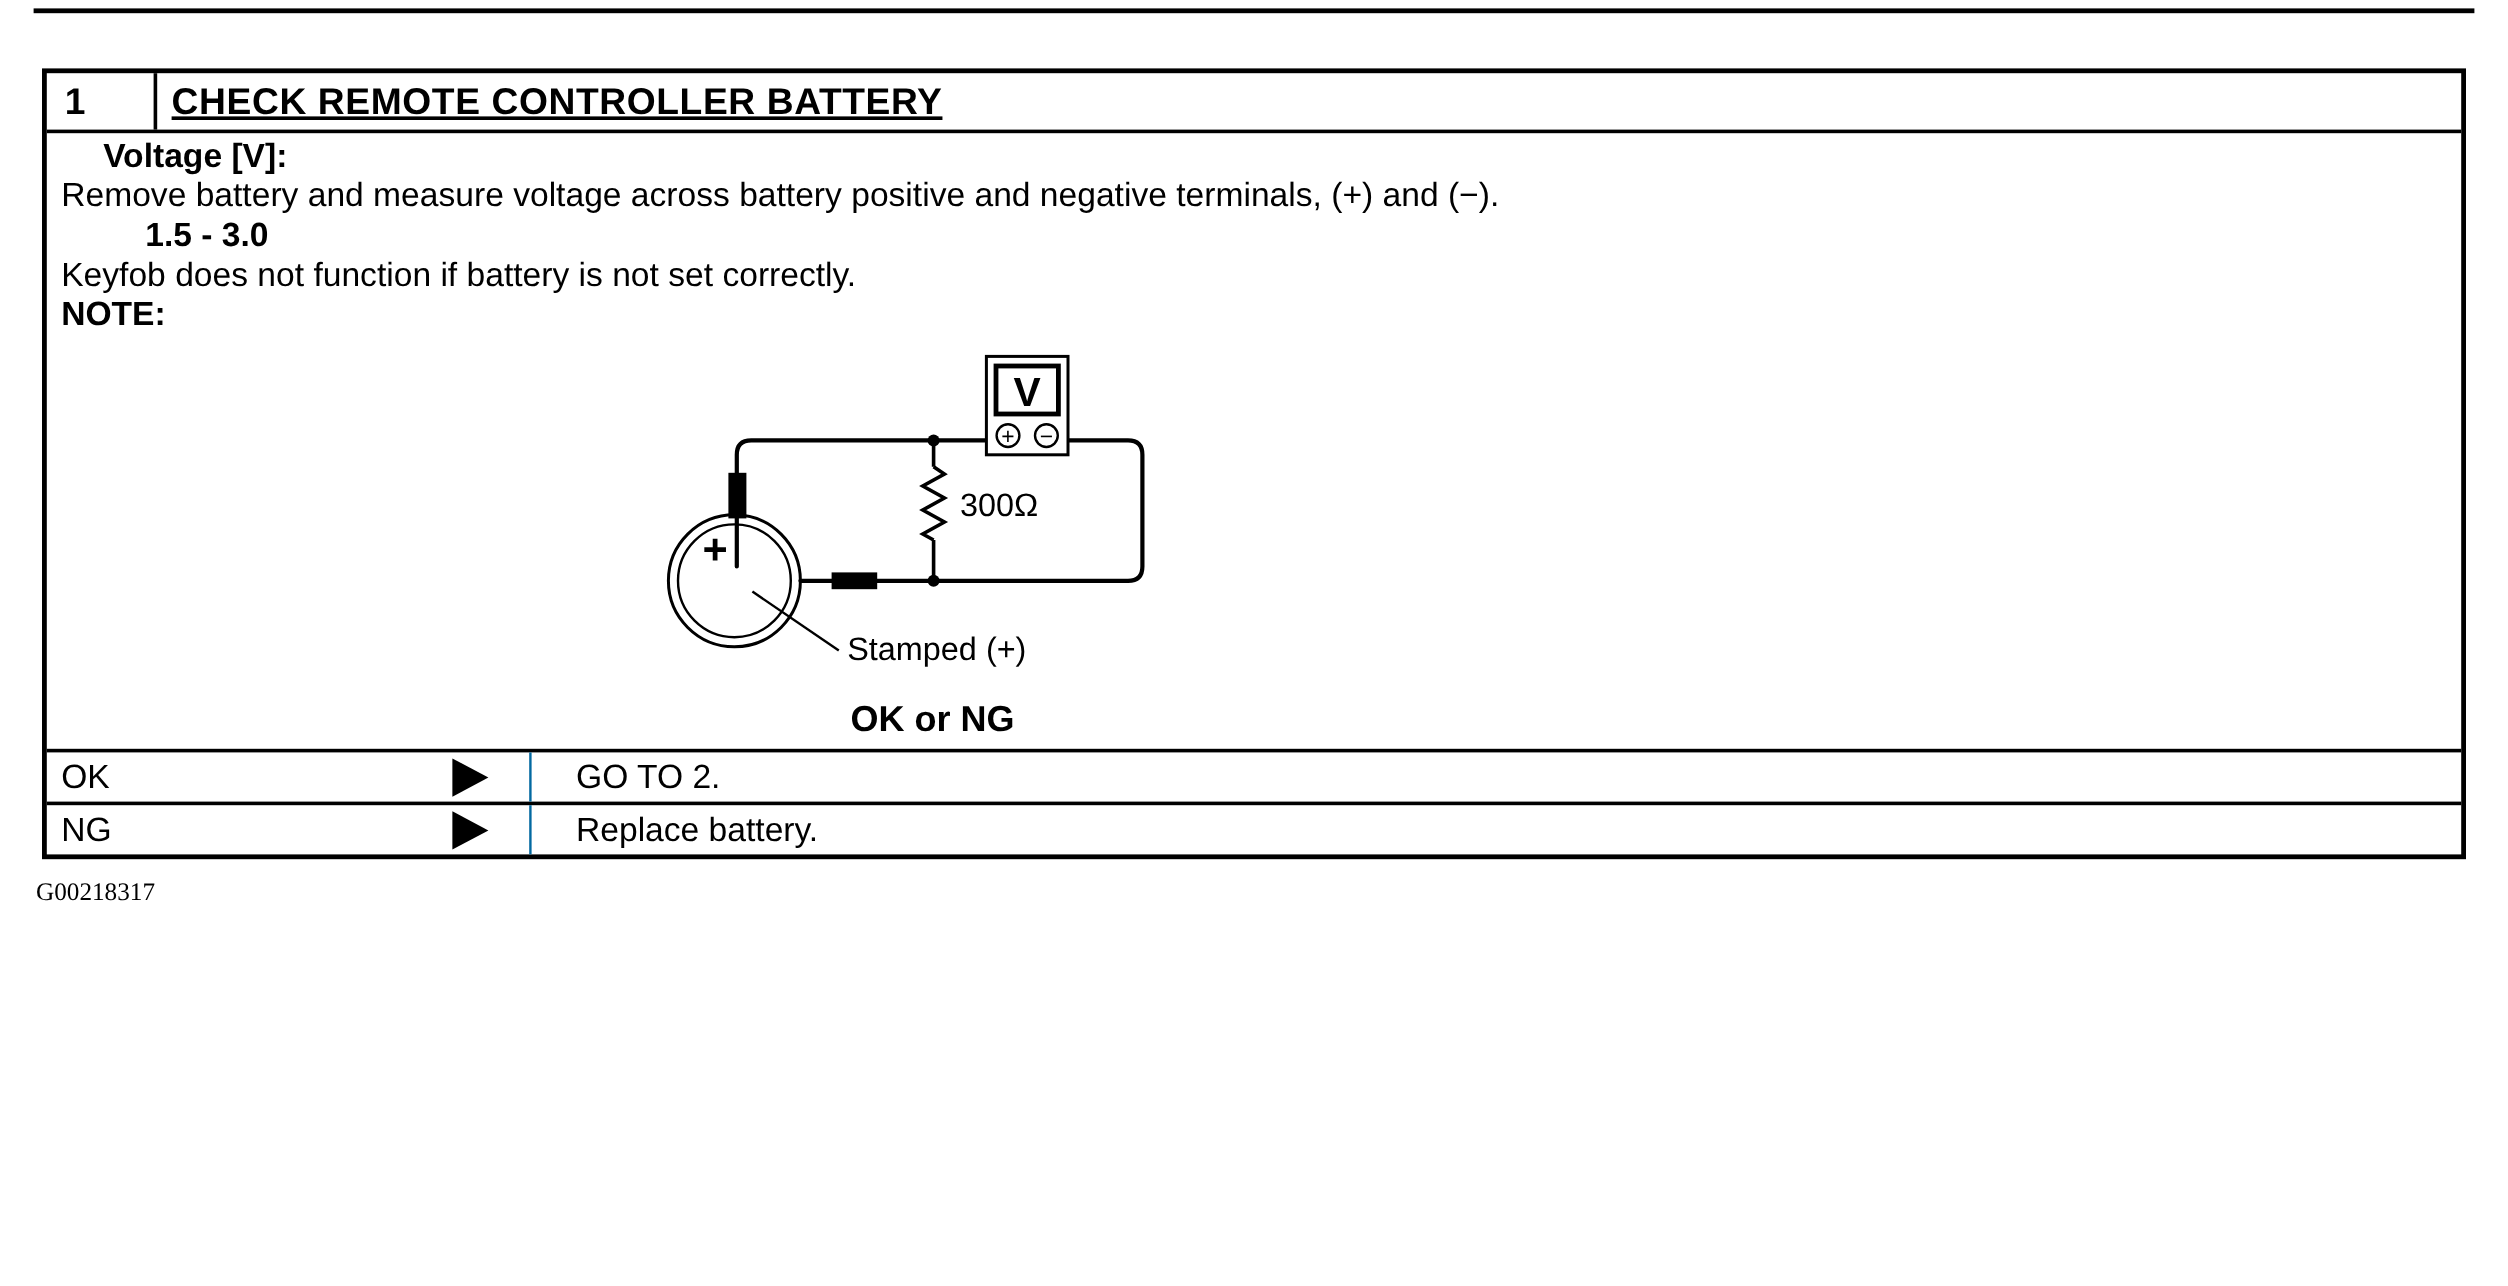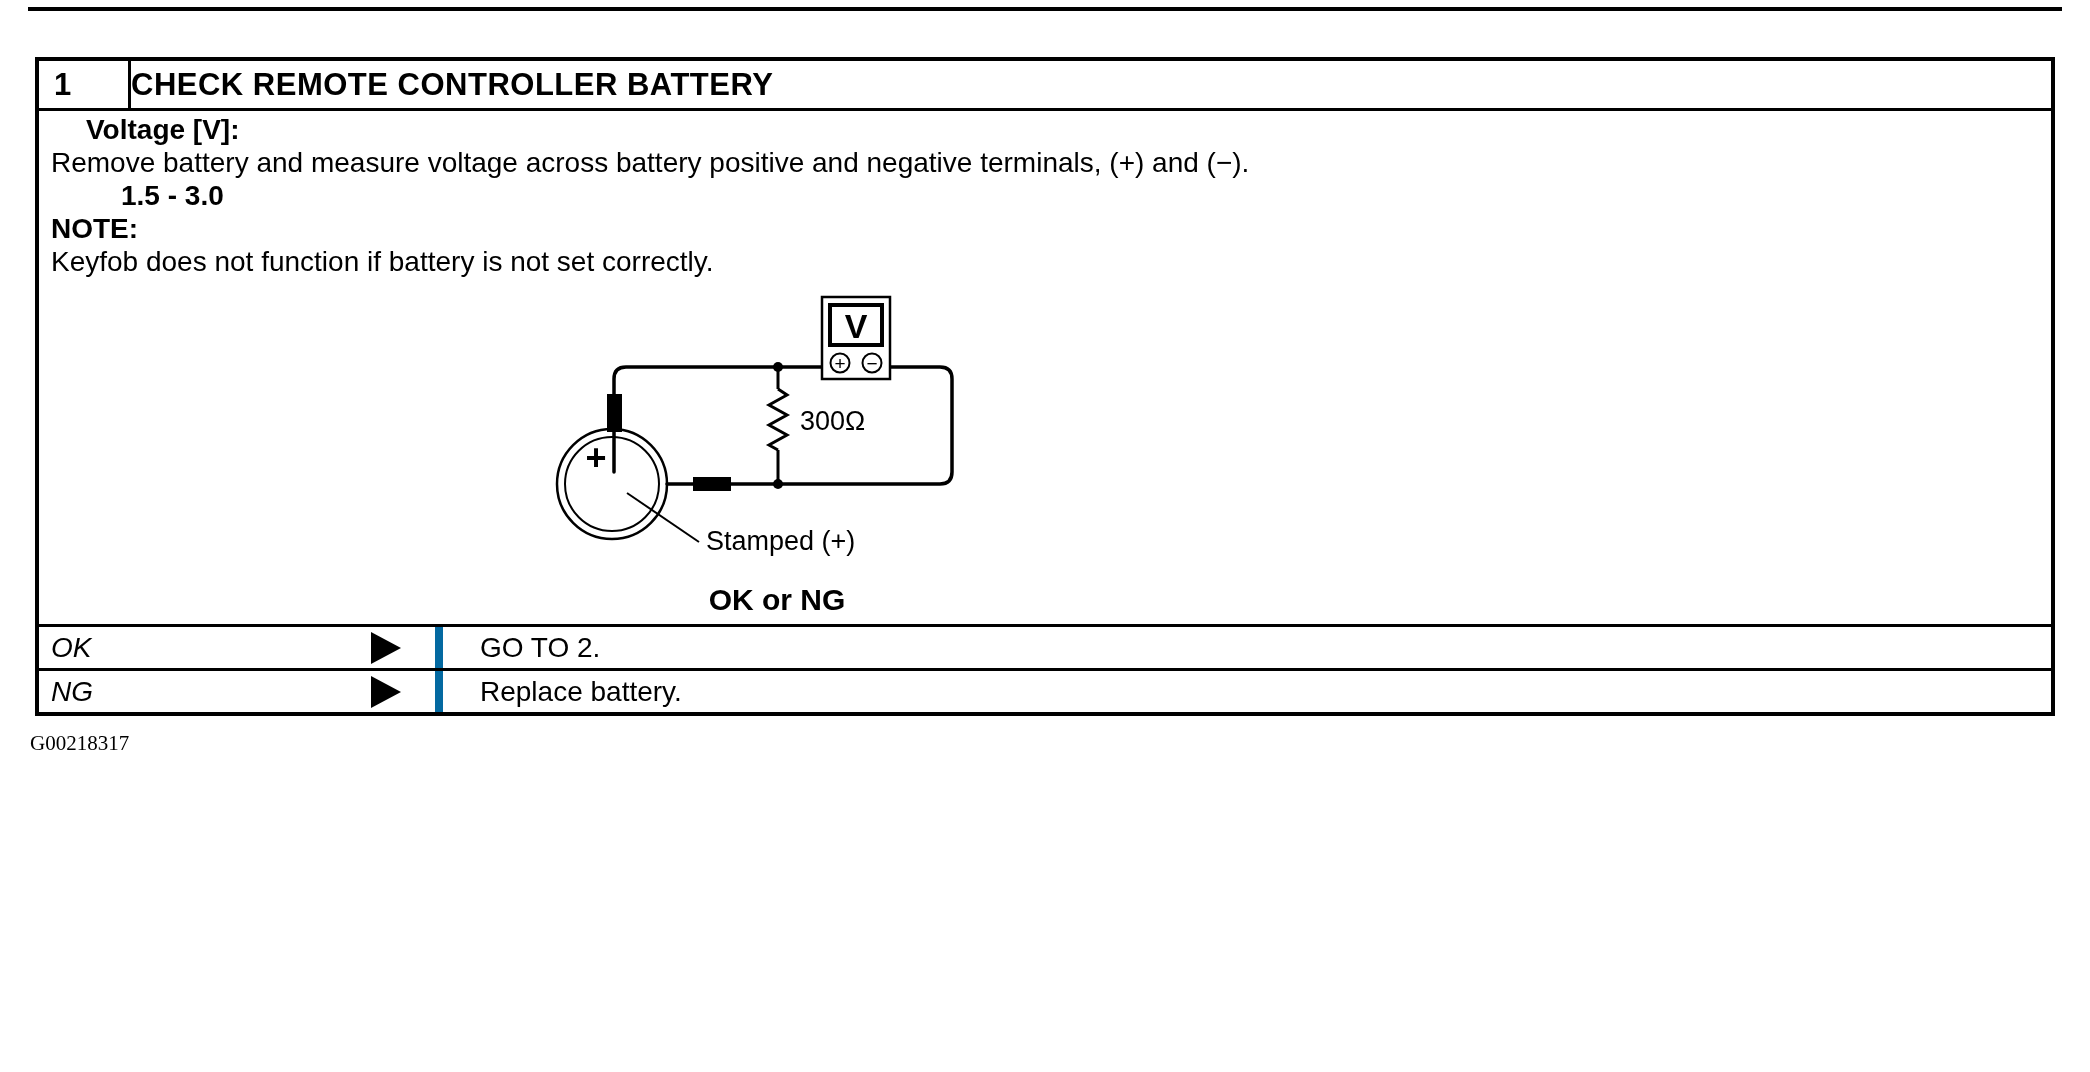--- a/index.html
+++ b/index.html
@@ -5,31 +5,31 @@
   html,body{margin:0;padding:0;}
   *{box-sizing:border-box;}
   body{
     width:2090px;height:1072px;background:#ffffff;color:#000;
     font-family:"Liberation Sans",sans-serif;position:relative;overflow:hidden;
   }
   .top-rule{position:absolute;left:28px;top:7px;width:2034px;height:4px;background:#000;}
   .diag-table{position:absolute;left:35px;top:57px;width:2020px;border:4px solid #000;background:#fff;}
   .header-row{display:flex;height:50px;border-bottom:3px solid #000;font-weight:bold;font-size:31px;}
   .step-cell{width:92px;border-right:3px solid #000;display:flex;align-items:center;padding-left:15px;}
-  .title-cell{flex:1;display:flex;align-items:center;padding-left:0;letter-spacing:0.5px;}
+  .title-cell{flex:1;display:flex;align-items:center;padding-left:12px;letter-spacing:0.5px;text-decoration:underline;}
   .body-cell{height:513px;position:relative;font-size:28px;padding-top:2px;}
   .tline{margin-left:12px;line-height:33px;white-space:pre;}
   .ind1{margin-left:47px;font-weight:bold;}
   .ind2{margin-left:82px;font-weight:bold;}
   .bold{font-weight:bold;}
   .diagram-wrap{position:absolute;left:508px;top:184px;width:460px;}
   .circuit-svg{display:block;}
   .result-prompt{text-align:center;font-weight:bold;font-size:30px;margin-top:16px;}
   .outcome-row{display:flex;height:44px;border-top:3px solid #000;font-size:28px;}
-  .result-cell{width:404px;border-right:8px solid #0369a1;display:flex;align-items:center;padding-left:12px;position:relative;font-style:italic;}
+  .result-cell{width:404px;border-right:2px solid #0369a1;display:flex;align-items:center;padding-left:12px;position:relative;}
   .action-cell{flex:1;display:flex;align-items:center;padding-left:12px;margin-left:25px;}
   .arrow{position:absolute;right:34px;top:50%;margin-top:-16px;width:0;height:0;
          border-left:30px solid #000;border-top:16px solid transparent;border-bottom:16px solid transparent;}
   .figure-id{position:absolute;left:30px;top:731px;font-size:21px;font-family:Liberation Serif, serif;}
   svg text{font-family:"Liberation Sans",sans-serif;}
 </style>
 </head>
 <body>
 
 <div class="top-rule"></div>
@@ -38,22 +38,22 @@
 
   <div class="header-row">
     <div class="step-cell">1</div>
     <div class="title-cell">CHECK REMOTE CONTROLLER BATTERY</div>
   </div>
 
   <div class="body-cell">
     <div class="tline ind1">Voltage [V]:</div>
     <div class="tline">Remove battery and measure voltage across battery positive and negative terminals, (+) and (−).</div>
     <div class="tline ind2">1.5 - 3.0</div>
+    <div class="tline">Keyfob does not function if battery is not set correctly.</div>
     <div class="tline bold">NOTE:</div>
-    <div class="tline">Keyfob does not function if battery is not set correctly.</div>
 
     <div class="diagram-wrap">
       <svg class="circuit-svg" width="460" height="272" viewBox="0 0 460 272">
 
         <path d="M67,177 L67,84 Q67,72 79,72 L393,72 Q405,72 405,84 L405,177 Q405,189 393,189 L120,189" fill="none" stroke="#000" stroke-width="3.5" stroke-linecap="round"></path>
 
         <line x1="231" y1="72" x2="231" y2="94" stroke="#000" stroke-width="3"></line>
         <polyline points="231,94 240,100 222,110 240,120 222,130 240,140 222,150 231,155" fill="none" stroke="#000" stroke-width="3"></polyline>
         <line x1="231" y1="155" x2="231" y2="189" stroke="#000" stroke-width="3"></line>
         <circle cx="231" cy="72" r="5" fill="#000"></circle>

